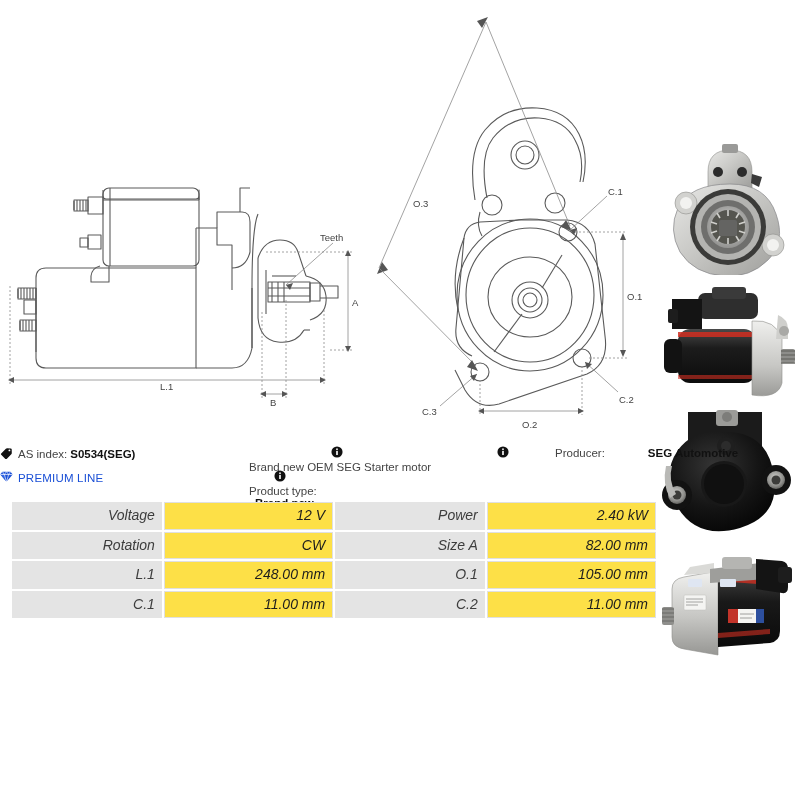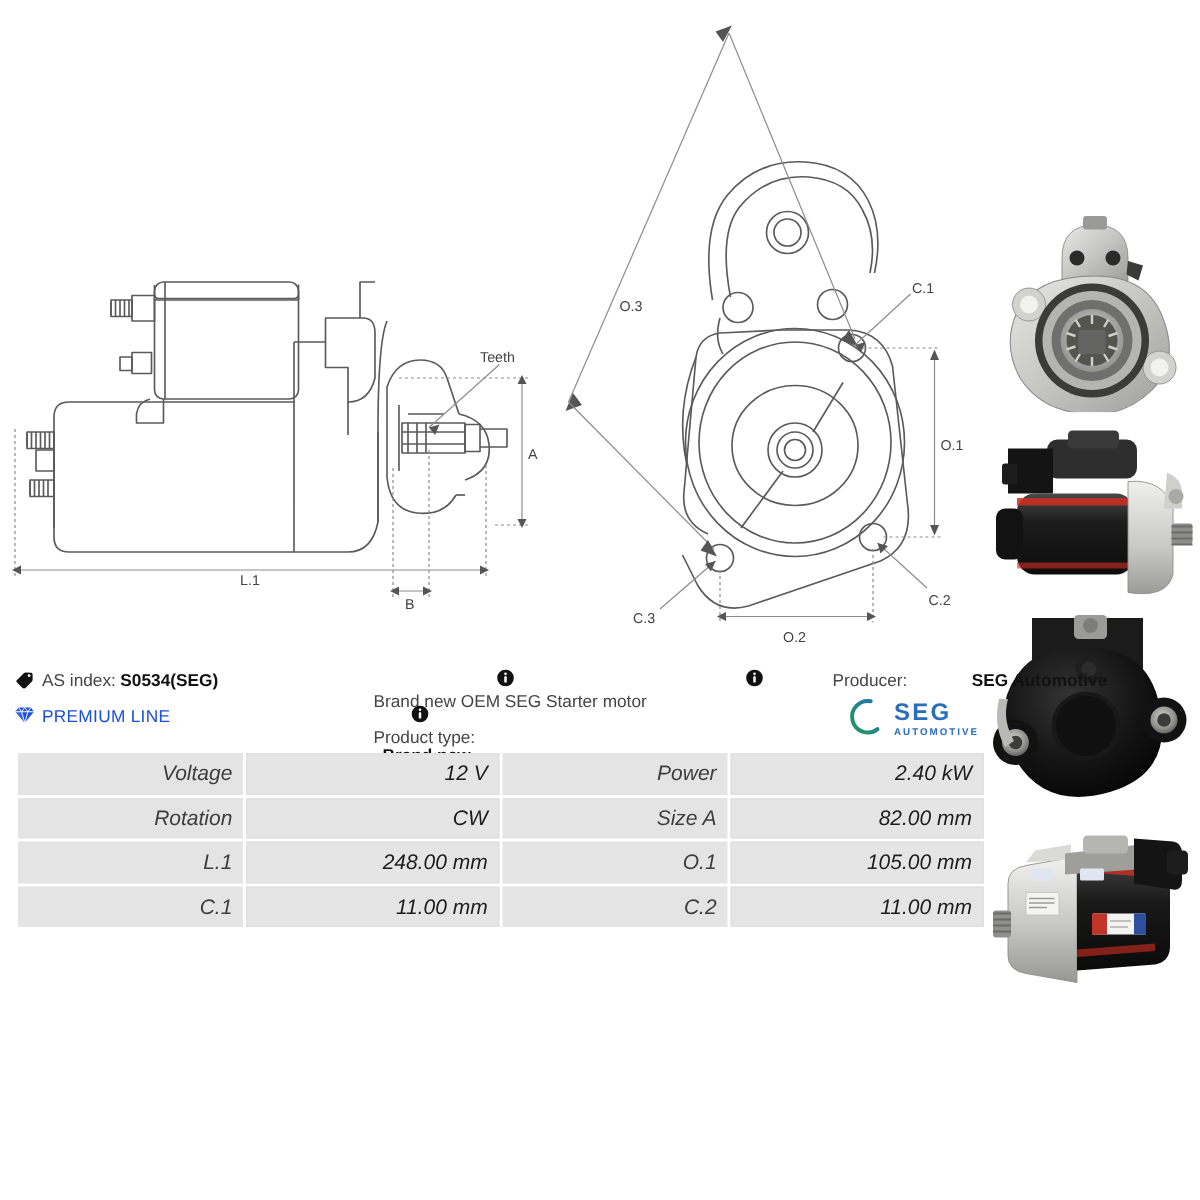--- a/index.html
+++ b/index.html
@@ -66,21 +66,21 @@
   }
   .lbl { color: #444; }
   .val { color: #111; font-weight: bold; margin-left: 3px; }
   .premium {
     color: #1a4fd6;
     font-weight: normal;
     font-size: 11.5px;
     letter-spacing: .2px;
   }
 
-  .r-c1 { left: 10px; }
+  .r-c1 { left: 0; }
   .r-c2 { left: 249px; flex-direction: column; }
   .r-c3 { left: 497px; gap: 40px; }
   .row-a { top: 6px; }
   .row-b { top: 30px; }
 
   
   #seg-logo {
     position: absolute;
     left: 560px; top: 462px;
     width: 96px; height: 32px;
@@ -102,21 +102,21 @@
     line-height: 1.25;
     height: 22px;
   }
   td.k {
     background: #e4e4e4;
     color: #3d3d3d;
     text-align: right;
     width: 152px;
   }
   td.v {
-    background: #e5e5e5;
+    background: #fde047;
     color: #1d1d1d;
     text-align: right;
     width: 172px;
     border: 1px solid #e0e0e0;
     margin-left: 39px;
   }
   tr.tall td { height: 38px; }
 </style>
 </head>
 <body>
@@ -508,33 +508,20 @@
           <circle cx="8" cy="8" r="7.4" fill="#111"></circle>
           <circle cx="8" cy="4.3" r="1.15" fill="#fff"></circle>
           <rect x="6.9" y="6.4" width="2.2" height="5.7" rx="0.6" fill="#fff"></rect>
         </svg>
       </span>
       <span class="lbl">Producer:</span>
       <span class="val">SEG Automotive</span>
     </div>
   </div>
 
-  <div id="seg-logo">
-    <svg width="96" height="32" viewBox="0 0 96 32">
-      <defs>
-        <linearGradient id="arcg" x1="0" y1="1" x2="1" y2="0">
-          <stop offset="0%" stop-color="#1f9d55"></stop>
-          <stop offset="100%" stop-color="#2a6ebb"></stop>
-        </linearGradient>
-      </defs>
-      <path d="M20.5,5.5 a10.5,10.5 0 1 0 4.5,18.6" fill="none" stroke="url(#arcg)" stroke-width="2.6" stroke-linecap="round"></path>
-      <text x="36" y="18" font-family="Liberation Sans, sans-serif" font-size="16" font-weight="bold" letter-spacing="1.5" fill="#2a6ebb">SEG</text>
-      <text x="36" y="28" font-family="Liberation Sans, sans-serif" font-size="6.5" font-weight="bold" letter-spacing="1.35" fill="#2a6ebb">AUTOMOTIVE</text>
-    </svg>
-  </div>
 
   <table id="spec-table">
     <tbody>
       <tr>
         <td class="k">Voltage</td>
         <td class="v">12 V</td>
         <td class="k">Power</td>
         <td class="v">2.40 kW</td>
       </tr>
       <tr>

